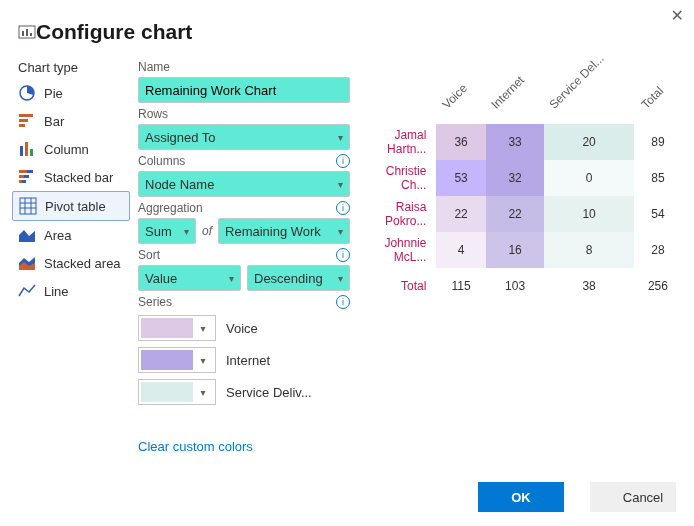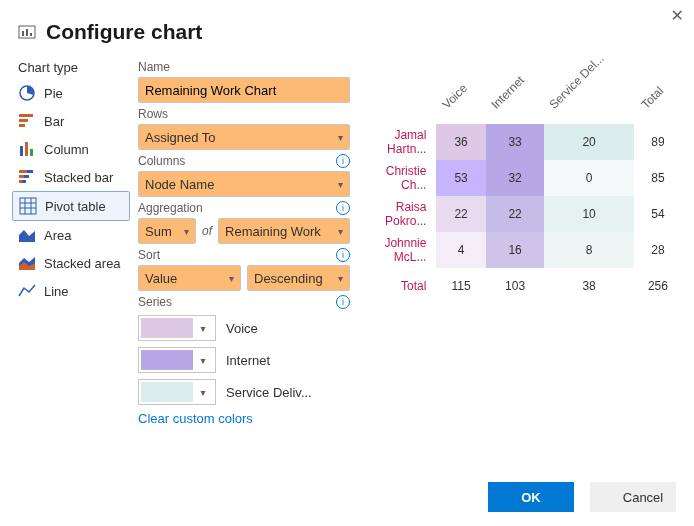--- a/index.html
+++ b/index.html
@@ -17,21 +17,20 @@
   .close-btn {
     position: absolute;
     top: 6px; right: 10px;
     font-size: 16px;
     cursor: pointer;
     color: #605e5c;
   }
   .header {
     display: flex;
     align-items: center;
-    gap: 10px;
     padding: 20px 18px 6px 18px;
   }
   .header svg { flex-shrink: 0; }
   .header h1 {
     font-size: 21px;
     font-weight: 600;
     margin: 0;
     color: #1b1a19;
   }
   .body {
@@ -76,21 +75,21 @@
     display: inline-flex; align-items: center; justify-content: center;
     font-size: 9px; color: #0078d4; cursor: pointer;
   }
   input.text-input, .select {
     width: 100%;
     height: 26px;
     border: 1px solid #c8c6c4;
     border-radius: 2px;
     padding: 0 6px;
     font-size: 13px;
-    background: #fdba74;
+    background: #5eead4;
   }
   .select {
     display: flex;
     align-items: center;
     justify-content: space-between;
     cursor: pointer;
   }
   .select .chev { color: #605e5c; font-size: 10px; }
   .inline-row { display: flex; align-items: center; gap: 6px; }
   .inline-row .select { flex: 1; }
@@ -104,21 +103,21 @@
     border: 1px solid #c8c6c4;
     display: flex; align-items: center;
     padding: 2px;
     cursor: pointer;
   }
   .swatch { flex: 1; height: 100%; }
   .swatch-chev { width: 20px; text-align: center; font-size: 10px; color:#605e5c; }
   .link {
     color: #0078d4;
     cursor: pointer;
-    margin-top: 0;
+    margin-top: 28px;
     display: inline-block;
   }
   
   .preview { flex: 1; padding-top: 18px; }
   table.pivot {
     border-collapse: collapse;
     font-size: 12px;
   }
   table.pivot th, table.pivot td {
     width: 50px;
@@ -140,21 +139,21 @@
   table.pivot thead th .rot {
     transform: rotate(-45deg);
     transform-origin: left bottom;
     white-space: nowrap;
     display: inline-block;
     padding-left: 16px;
   }
   .footer {
     position: absolute;
     bottom: 14px; right: 18px;
-    display: flex; gap: 16px;
+    display: flex; gap: 26px;
   }
   .btn {
     height: 30px; width: 86px;
     display: flex; align-items: center; justify-content: center;
     font-size: 13px; cursor: pointer;
   }
   .btn.primary { background: #0078d4; color: #fff; font-weight: 600; }
   .btn.secondary { background: #efefef; color: #323130; padding-left: 20px; }
 </style>
 </head>

